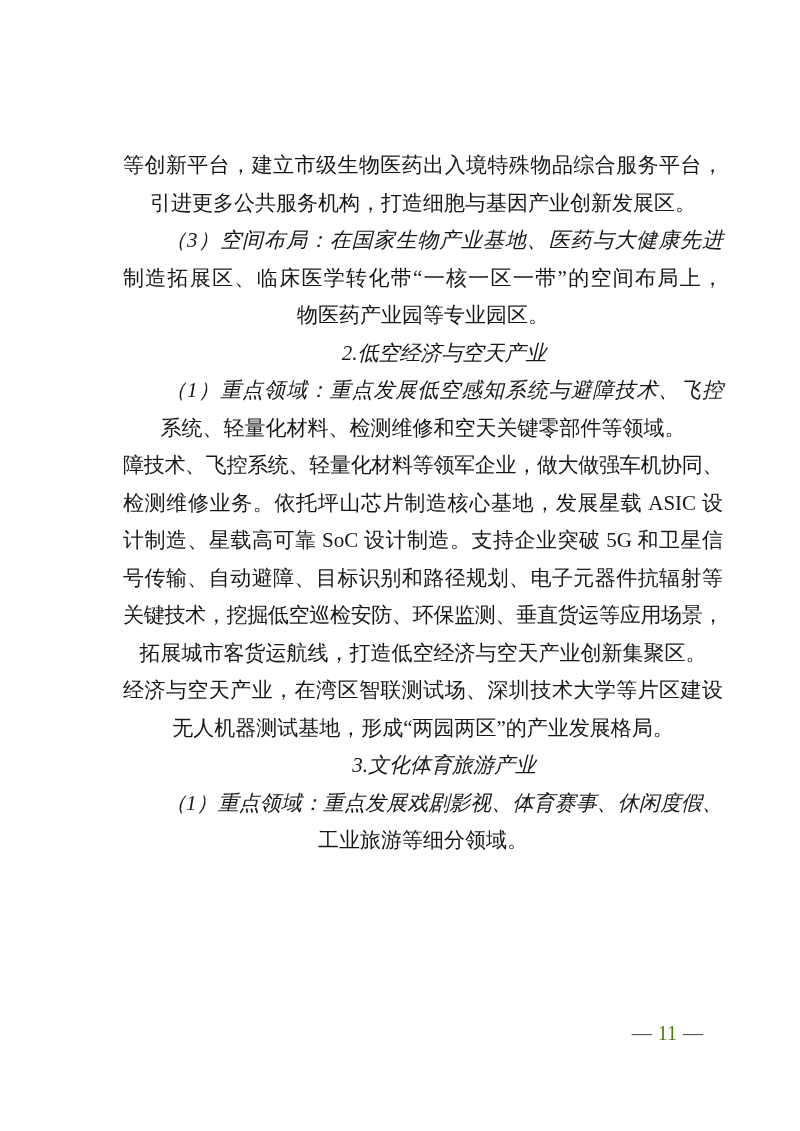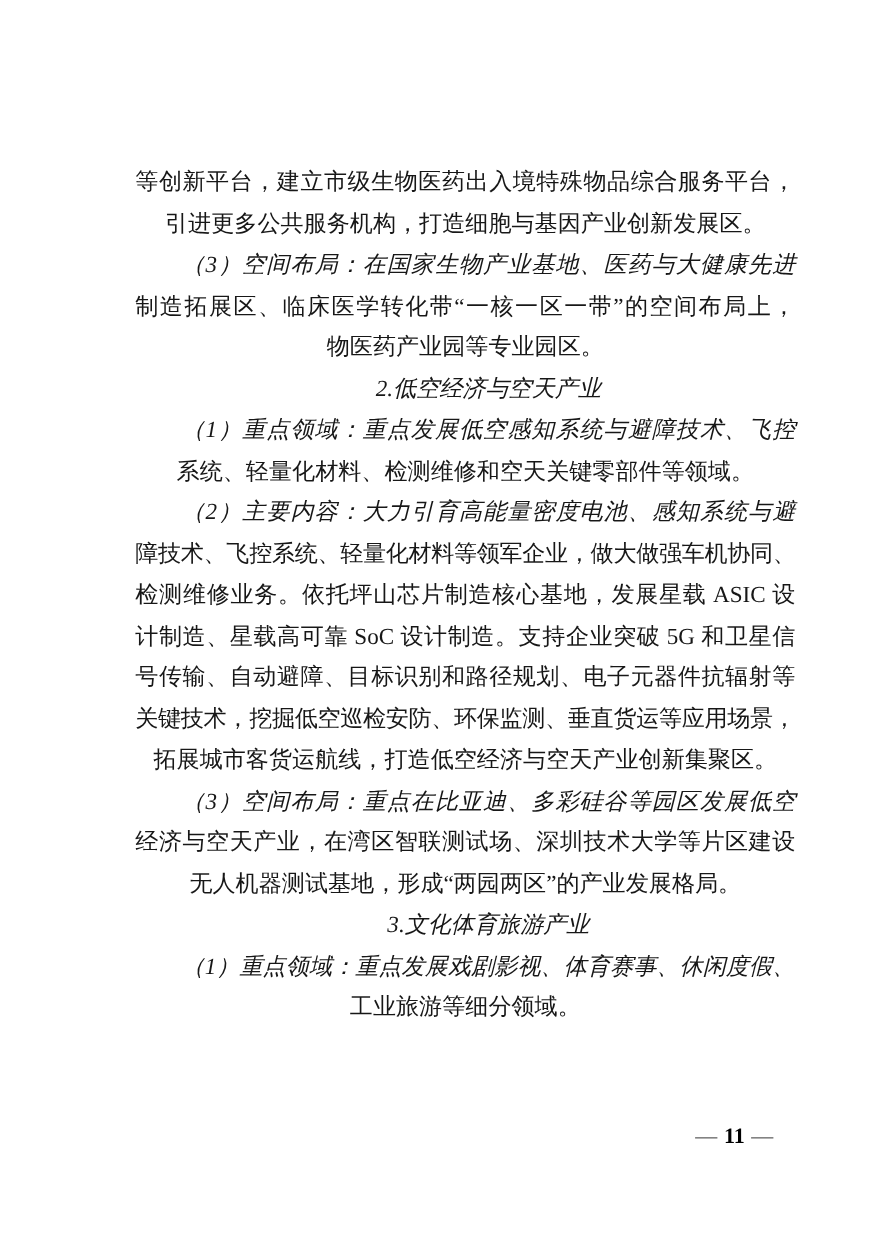--- a/index.html
+++ b/index.html
@@ -55,46 +55,43 @@
     right: 97px;
     font-size: 20px;
     line-height: 26px;
     color: #2b2b2b;
     letter-spacing: 0;
   }
   .pagefoot .dash {
     color: #4a4a4a;
   }
   .pagefoot .pnum {
-    color: #000000;
+    color: #4d7c0f;
     padding: 0 6px;
-    font-weight: bold;
   }
 </style>
 </head>
 <body>
 
 <div class="page">
   <main class="content">
     <div class="ln j">等创新平台，建立市级生物医药出入境特殊物品综合服务平台，</div>
     <div class="ln">引进更多公共服务机构，打造细胞与基因产业创新发展区。</div>
     <div class="ln j ind">（3）空间布局：在国家生物产业基地、医药与大健康先进</div>
     <div class="ln j">制造拓展区、临床医学转化带“一核一区一带”的空间布局上，</div>
     <div class="ln">物医药产业园等专业园区。</div>
     <div class="ln ind heading">2.低空经济与空天产业</div>
     <div class="ln j ind">（1）重点领域：重点发展低空感知系统与避障技术、飞控</div>
     <div class="ln">系统、轻量化材料、检测维修和空天关键零部件等领域。</div>
-    <div class="ln j ind">（2）主要内容：大力引育高能量密度电池、感知系统与避</div>
     <div class="ln j tight">障技术、飞控系统、轻量化材料等领军企业，做大做强车机协同、</div>
     <div class="ln j">检测维修业务。依托坪山芯片制造核心基地，发展星载 ASIC 设</div>
     <div class="ln j">计制造、星载高可靠 SoC 设计制造。支持企业突破 5G 和卫星信</div>
     <div class="ln j">号传输、自动避障、目标识别和路径规划、电子元器件抗辐射等</div>
     <div class="ln j tight">关键技术，挖掘低空巡检安防、环保监测、垂直货运等应用场景，</div>
     <div class="ln">拓展城市客货运航线，打造低空经济与空天产业创新集聚区。</div>
-    <div class="ln j ind">（3）空间布局：重点在比亚迪、多彩硅谷等园区发展低空</div>
     <div class="ln j">经济与空天产业，在湾区智联测试场、深圳技术大学等片区建设</div>
     <div class="ln">无人机器测试基地，形成“两园两区”的产业发展格局。</div>
     <div class="ln ind heading">3.文化体育旅游产业</div>
     <div class="ln j ind">（1）重点领域：重点发展戏剧影视、体育赛事、休闲度假、</div>
     <div class="ln">工业旅游等细分领域。</div>
   </main>
 
   <footer class="pagefoot">
     <span class="dash">—</span><span class="pnum">11</span><span class="dash">—</span>
   </footer>

